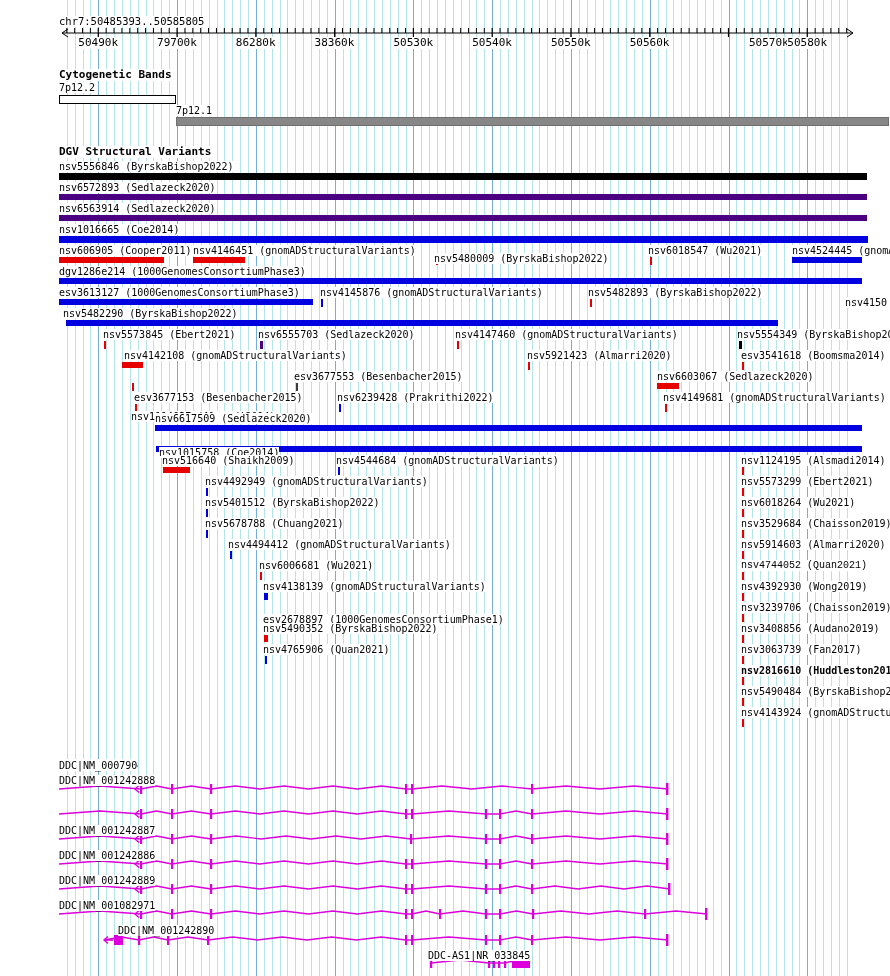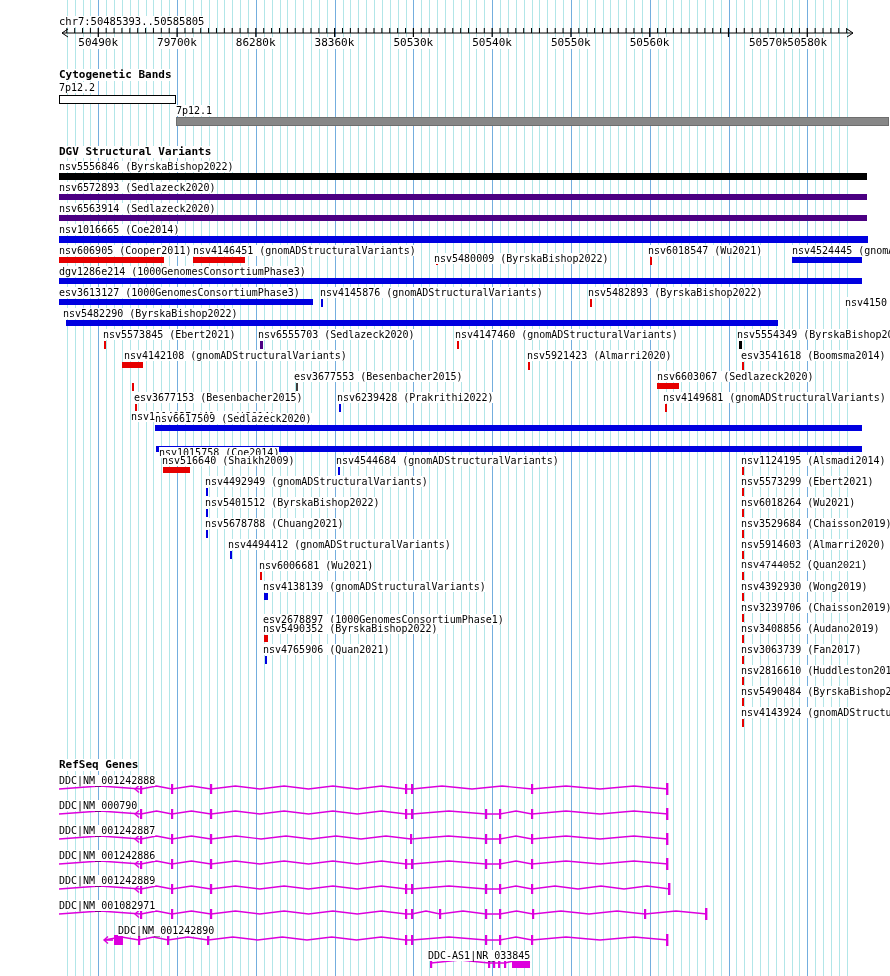--- a/index.html
+++ b/index.html
@@ -349,21 +349,21 @@
       <div class="lbl" style="left: 741px; top: 602px;">nsv3239706 (Chaisson2019)</div>
       <div class="mark" style="left: 742px; top: 614px; width: 2px; height: 8px; background: rgb(230, 0, 0);"></div>
       <div class="lbl" style="left: 263px; top: 623px;">nsv5490352 (ByrskaBishop2022)</div>
       <div class="mark" style="left: 264px; top: 635px; width: 4px; height: 7px; background: rgb(230, 0, 0);"></div>
       <div class="lbl" style="left: 741px; top: 623px;">nsv3408856 (Audano2019)</div>
       <div class="mark" style="left: 742px; top: 635px; width: 2px; height: 8px; background: rgb(230, 0, 0);"></div>
       <div class="lbl" style="left: 263px; top: 644px;">nsv4765906 (Quan2021)</div>
       <div class="mark" style="left: 265px; top: 656px; width: 2px; height: 8px; background: rgb(0, 0, 224);"></div>
       <div class="lbl" style="left: 741px; top: 644px;">nsv3063739 (Fan2017)</div>
       <div class="mark" style="left: 742px; top: 656px; width: 2px; height: 8px; background: rgb(230, 0, 0);"></div>
-      <div class="lbl" style="left: 741px; top: 665px;">nsv2816610 (Huddleston201</div>
+      <div class="lbl" style="left: 741px; top: 665px; font-weight: bold;">nsv2816610 (Huddleston201</div>
       <div class="mark" style="left: 742px; top: 677px; width: 2px; height: 8px; background: rgb(230, 0, 0);"></div>
       <div class="lbl" style="left: 741px; top: 686px;">nsv5490484 (ByrskaBishop2</div>
       <div class="mark" style="left: 742px; top: 698px; width: 2px; height: 8px; background: rgb(230, 0, 0);"></div>
       <div class="lbl" style="left: 741px; top: 707px;">nsv4143924 (gnomADStructu</div>
       <div class="mark" style="left: 742px; top: 719px; width: 2px; height: 8px; background: rgb(230, 0, 0);"></div>
     </div>
 
   <div class="hdr" style="left:59px;top:759px;">RefSeq Genes</div>
   <div id="genes">
       <div class="lbl" style="left: 59px; top: 775px;">DDC|NM_001242888</div>
@@ -371,21 +371,21 @@
         <polyline points="59,13 100.0,10 141.0,13 156.5,10 172.0,13 191.5,10 211.0,13 235.4,10 259.8,13 284.1,10 308.5,13 332.9,10 357.3,13 381.6,10 406.0,13 412.0,13 442.0,10 472.0,13 502.0,10 532.0,13 566.0,10 600.0,13 634.0,10 668.0,13" fill="none" stroke="#dd00dd" stroke-width="1.4"></polyline>
         <rect x="140" y="8" width="2.2" height="10" fill="#dd00dd"></rect>
         <rect x="171" y="8" width="2.2" height="10" fill="#dd00dd"></rect>
         <rect x="210" y="8" width="2.2" height="10" fill="#dd00dd"></rect>
         <rect x="405" y="8" width="2.2" height="10" fill="#dd00dd"></rect>
         <rect x="411" y="8" width="2.2" height="10" fill="#dd00dd"></rect>
         <rect x="531" y="8" width="2.2" height="10" fill="#dd00dd"></rect>
         <rect x="666" y="7" width="2.4" height="12" fill="#dd00dd"></rect>
         <polyline points="139,9.5 135,13 139,16.5" fill="none" stroke="#dd00dd" stroke-width="1.4"></polyline>
       </svg>
-      <div class="lbl" style="left: 59px; top: 800px;">DDC|NM_000790</div>
+      <div class="lbl" style="left: 59px; top: 760px;">DDC|NM_000790</div>
       <svg width="890" height="26" style="left: 0px; top: 801px;">
         <polyline points="59,13 100.0,10 141.0,13 156.5,10 172.0,13 191.5,10 211.0,13 235.4,10 259.8,13 284.1,10 308.5,13 332.9,10 357.3,13 381.6,10 406.0,13 412.0,13 449.0,10 486.0,13 500.0,13 516.0,10 532.0,13 566.0,10 600.0,13 634.0,10 668.0,13" fill="none" stroke="#dd00dd" stroke-width="1.4"></polyline>
         <rect x="140" y="8" width="2.2" height="10" fill="#dd00dd"></rect>
         <rect x="171" y="8" width="2.2" height="10" fill="#dd00dd"></rect>
         <rect x="210" y="8" width="2.2" height="10" fill="#dd00dd"></rect>
         <rect x="405" y="8" width="2.2" height="10" fill="#dd00dd"></rect>
         <rect x="411" y="8" width="2.2" height="10" fill="#dd00dd"></rect>
         <rect x="485" y="8" width="2.2" height="10" fill="#dd00dd"></rect>
         <rect x="499" y="8" width="2.2" height="10" fill="#dd00dd"></rect>
         <rect x="531" y="8" width="2.2" height="10" fill="#dd00dd"></rect>

